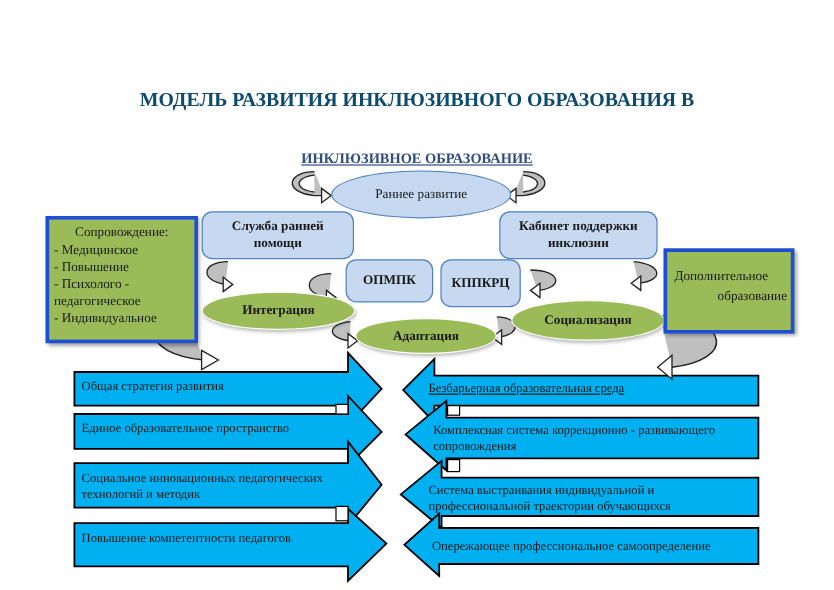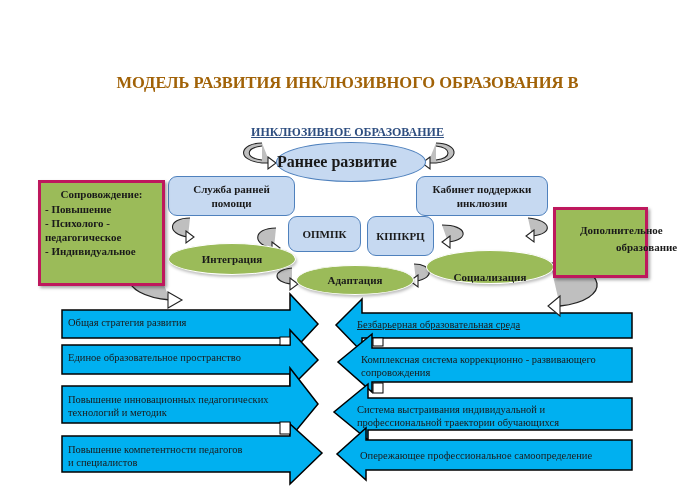--- a/index.html
+++ b/index.html
@@ -1,23 +1,23 @@
 <!DOCTYPE html>
 <html><head>
 <meta charset="utf-8">
 <style>
   html, body { margin:0; padding:0; background:#ffffff; }
   body { width:695px; height:492px; position:relative; overflow:hidden; font-family:"Liberation Serif", serif; }
   .abs { position:absolute; }
-  .title { left:0; width:695px; text-align:center; color:#a16207; font-weight:bold; font-size:16.5px; line-height:21px; top:72px; }
+  .title { left:0; width:695px; text-align:center; color:#0c4a6e; font-weight:bold; font-size:16.5px; line-height:21px; top:72px; }
   .subtitle { left:0; width:695px; text-align:center; color:#2e4e80; font-weight:bold; font-size:12px; top:125px; text-decoration:underline; }
   .blue-box { background:#c6d9f1; border:1.5px solid #4f81bd; border-radius:9px; box-sizing:border-box; display:flex; align-items:center; justify-content:center; text-align:center; font-weight:bold; font-size:11px; line-height:14px; color:#1a1a1a; }
-  .ellipse-blue { background:#c6d9f1; border:1.5px solid #4f81bd; border-radius:50%; box-sizing:border-box; display:flex; align-items:center; font-weight:bold; font-size:16px; color:#1a1a1a; }
+  .ellipse-blue { background:#c6d9f1; border:1.5px solid #4f81bd; border-radius:50%; box-sizing:border-box; display:flex; align-items:center; justify-content:center; font-weight:normal; font-size:11px; color:#1a1a1a; }
   .ellipse-green { background:#9bbb59; border:1px solid #ffffff; border-radius:50%; box-sizing:border-box; display:flex; align-items:center; justify-content:center; font-weight:bold; font-size:11px; color:#1a1a1a; box-shadow:1px 2px 3px rgba(0,0,0,0.25); }
-  .green-box { background:#9bbb59; border:3px solid #be185d; box-sizing:border-box; font-weight:bold; font-size:11px; line-height:14px; color:#1a1a1a; box-shadow:2px 2px 3px rgba(0,0,0,0.35); }
+  .green-box { background:#9bbb59; border:3px solid #1d4ed8; box-sizing:border-box; font-weight:normal; font-size:11px; line-height:14px; color:#1a1a1a; box-shadow:2px 2px 3px rgba(0,0,0,0.35); }
   .arrow-text { font-size:10.5px; line-height:13px; color:#1a1a1a; }
   svg { position:absolute; left:0; top:0; }
 </style>
 </head>
 <body>
 
 <div class="abs title">
   <div>МОДЕЛЬ РАЗВИТИЯ ИНКЛЮЗИВНОГО ОБРАЗОВАНИЯ В</div>
 </div>
 <div class="abs subtitle">ИНКЛЮЗИВНОЕ ОБРАЗОВАНИЕ</div>
@@ -126,50 +126,50 @@
 </div>
 
 <div class="abs ellipse-green" style="left:168px; top:243px; width:128px; height:32px;">
   <span>Интеграция</span>
 </div>
 
 <div class="abs ellipse-green" style="left:296px; top:265px; width:118px; height:30px;">
   <span>Адаптация</span>
 </div>
 
-<div class="abs ellipse-green" style="left:426px; top:250px; width:128px; height:34px;align-items:flex-end;">
+<div class="abs ellipse-green" style="left:426px; top:250px; width:128px; height:34px;">
   <span>Социализация</span>
 </div>
 
 <div class="abs green-box" style="left:38px; top:180px; width:127px; height:106px; padding:4px 4px;">
   <div style="text-align:center; margin-bottom:1px;">Сопровождение:</div>
+  <div>- Медицинское</div>
   <div>- Повышение</div>
   <div>- Психолого -</div>
   <div>педагогическое</div>
   <div>- Индивидуальное</div>
 </div>
 
-<div class="abs green-box" style="left:553px; top:207px; width:95px; height:71px; padding:12px 24px;">
+<div class="abs green-box" style="left:553px; top:207px; width:109px; height:71px; padding:12px 6px;">
   <div style="line-height:17px;">Дополнительное</div>
   <div style="line-height:17px;margin-left:36px;">образование</div>
 </div>
 
 <div class="abs arrow-text" style="left:68px; top:316px;">
   <div>Общая стратегия развития</div>
 </div>
 <div class="abs arrow-text" style="left:68px; top:351px;">
   <div>Единое образовательное пространство</div>
 </div>
 <div class="abs arrow-text" style="left:68px; top:393px;">
-  <div>Повышение инновационных педагогических</div>
+  <div>Социальное инновационных педагогических</div>
   <div>технологий и методик</div>
 </div>
-<div class="abs arrow-text" style="left:68px; top:443px;">
+<div class="abs arrow-text" style="left:68px; top:443px;text-align:center;">
   <div>Повышение компетентности педагогов</div>
-  <div>и специалистов</div>
 </div>
 
 <div class="abs arrow-text" style="left:357px; top:318px;text-decoration:underline;">
   <div>Безбарьерная образовательная среда</div>
 </div>
 <div class="abs arrow-text" style="left:361px; top:353px;">
   <div>Комплексная система коррекционно - развивающего</div>
   <div>сопровождения</div>
 </div>
 <div class="abs arrow-text" style="left:357px; top:403px;">

